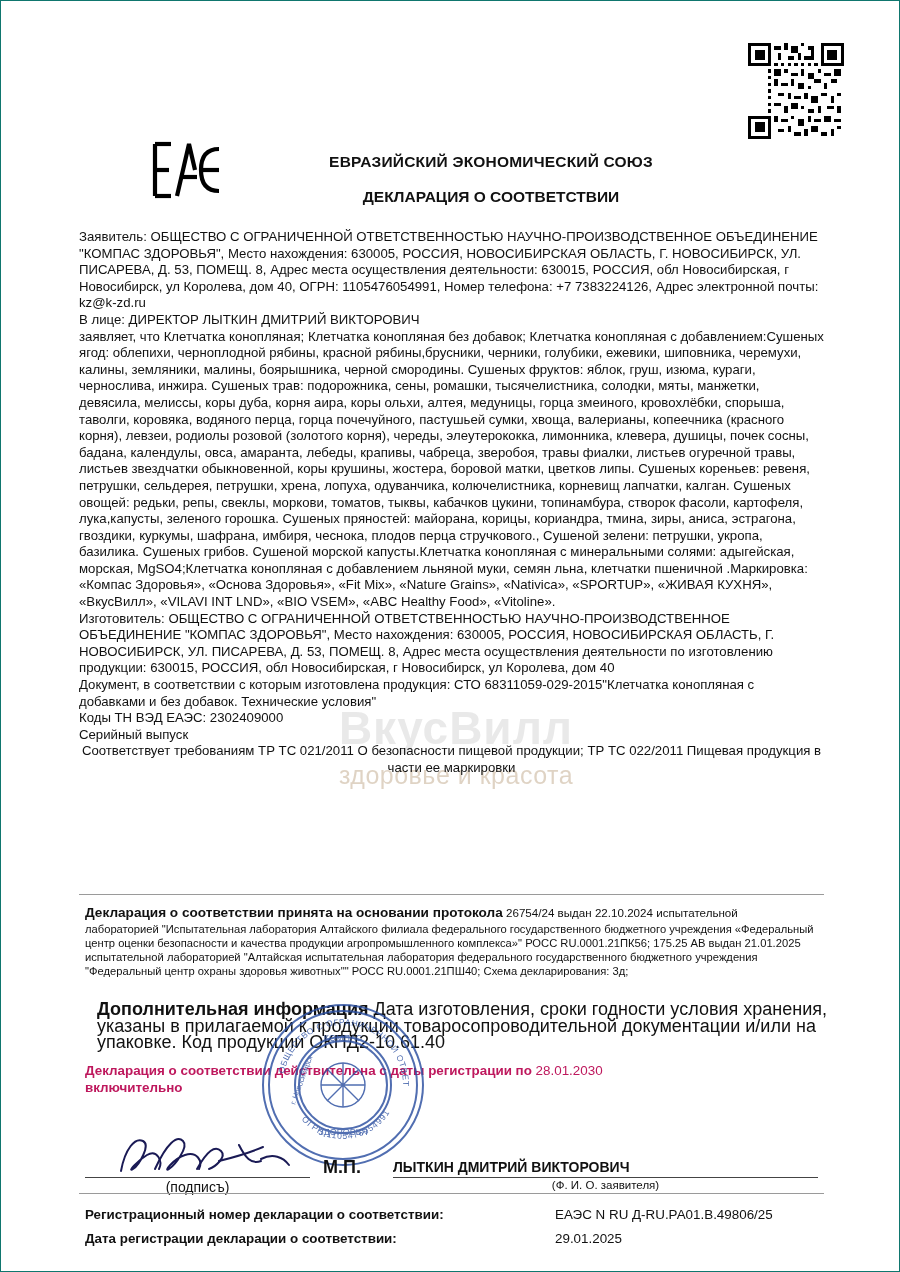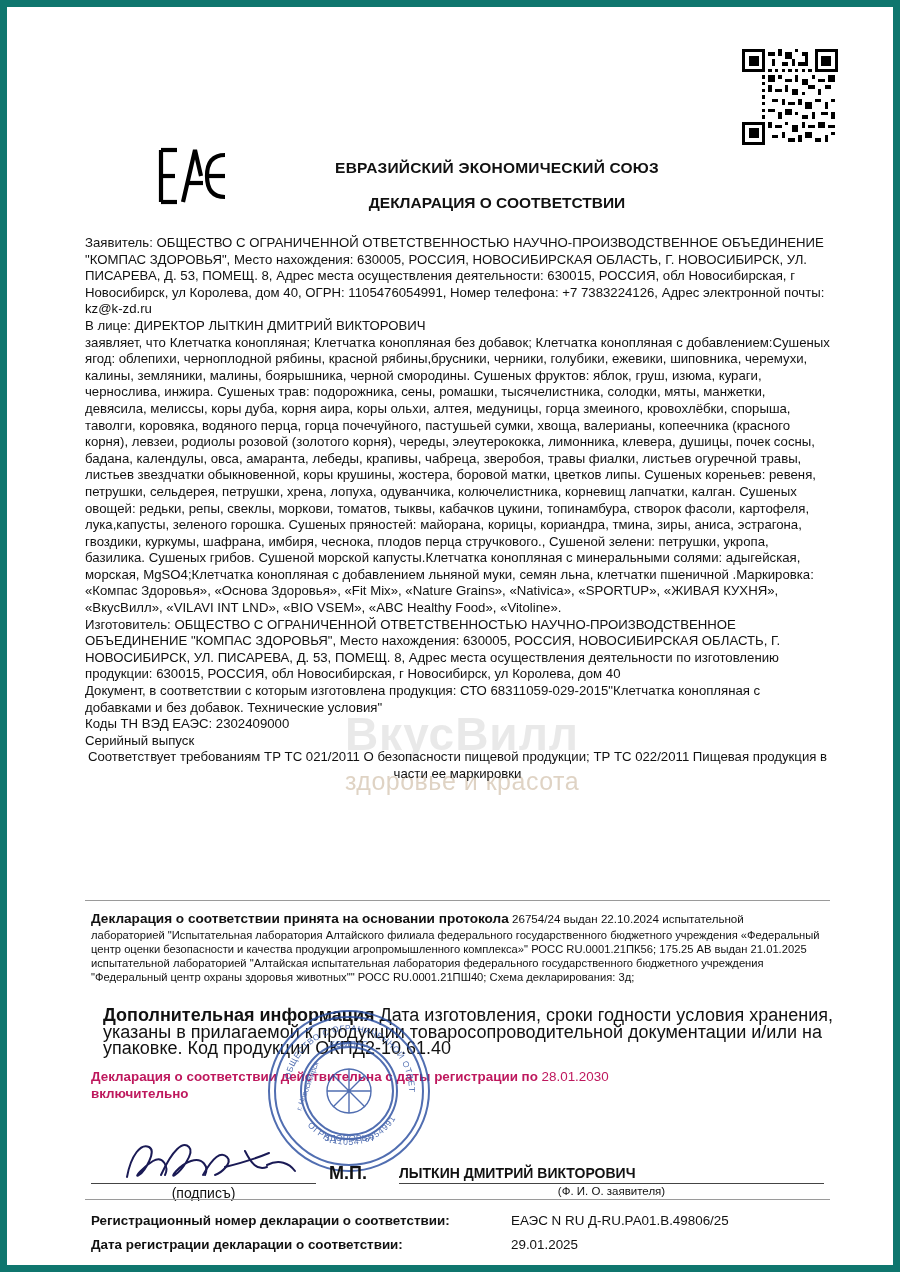--- a/index.html
+++ b/index.html
@@ -10,21 +10,21 @@
   body {
     font-family: "Liberation Sans", sans-serif;
   }
   .page {
     position: relative;
     width: 900px;
     height: 1272px;
     background: #ffffff;
     overflow: hidden;
     box-sizing: border-box;
-    border: 7px solid #0f766e;
+    border: 1px solid #0f766e;
   }
   
   .qr {
     position: absolute;
     top: 42px;
     right: 55px;
     width: 96px;
     height: 96px;
   }
   .qr svg { display:block; }
@@ -208,21 +208,21 @@
   
   .reg {
     position: absolute;
     left: 84px;
     top: 1206px;
     width: 745px;
     font-size: 13.4px;
     color: #111;
   }
   .reg-row { display: flex; margin-bottom: 9px; }
-  .reg-label { font-weight: bold; width: 420px; }
+  .reg-label { font-weight: bold; width: 470px; }
   .reg-value { font-weight: normal; }
 
   
   .watermark {
     position: absolute;
     left: 195px;
     top: 700px;
     width: 520px;
     text-align: center;
     pointer-events: none;

